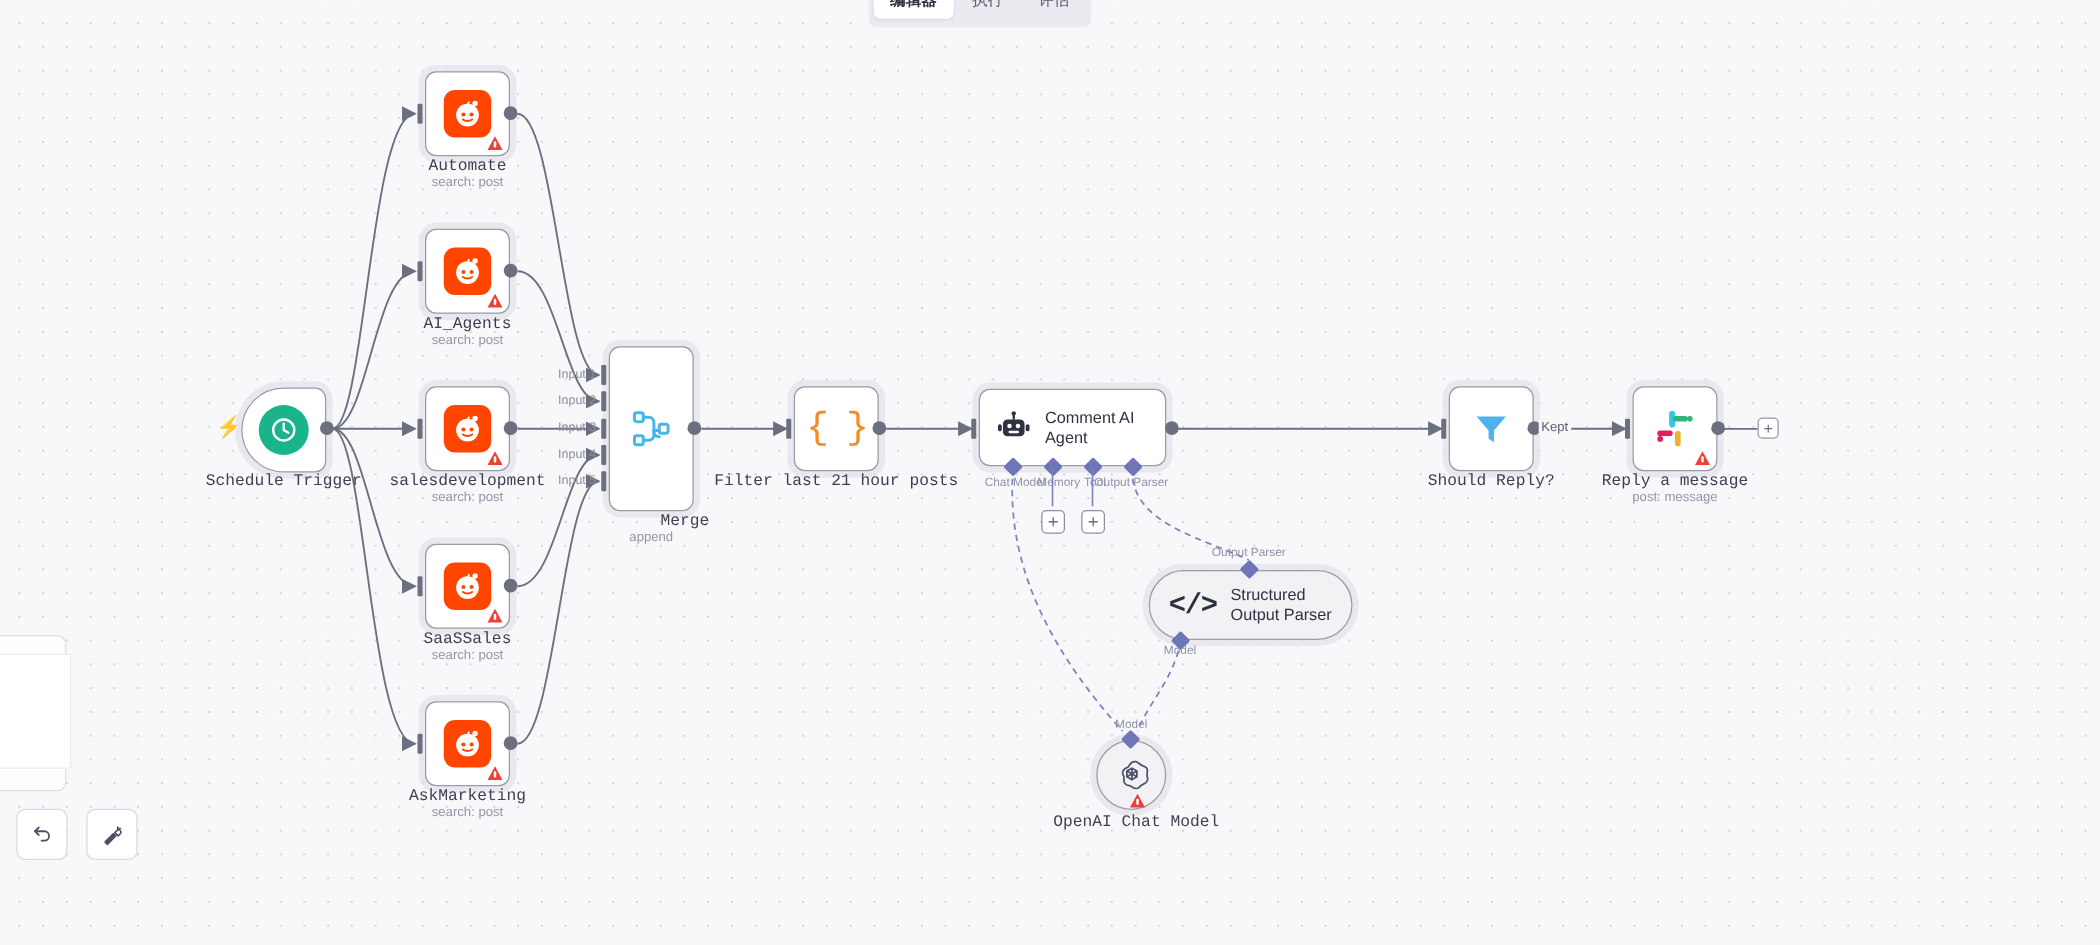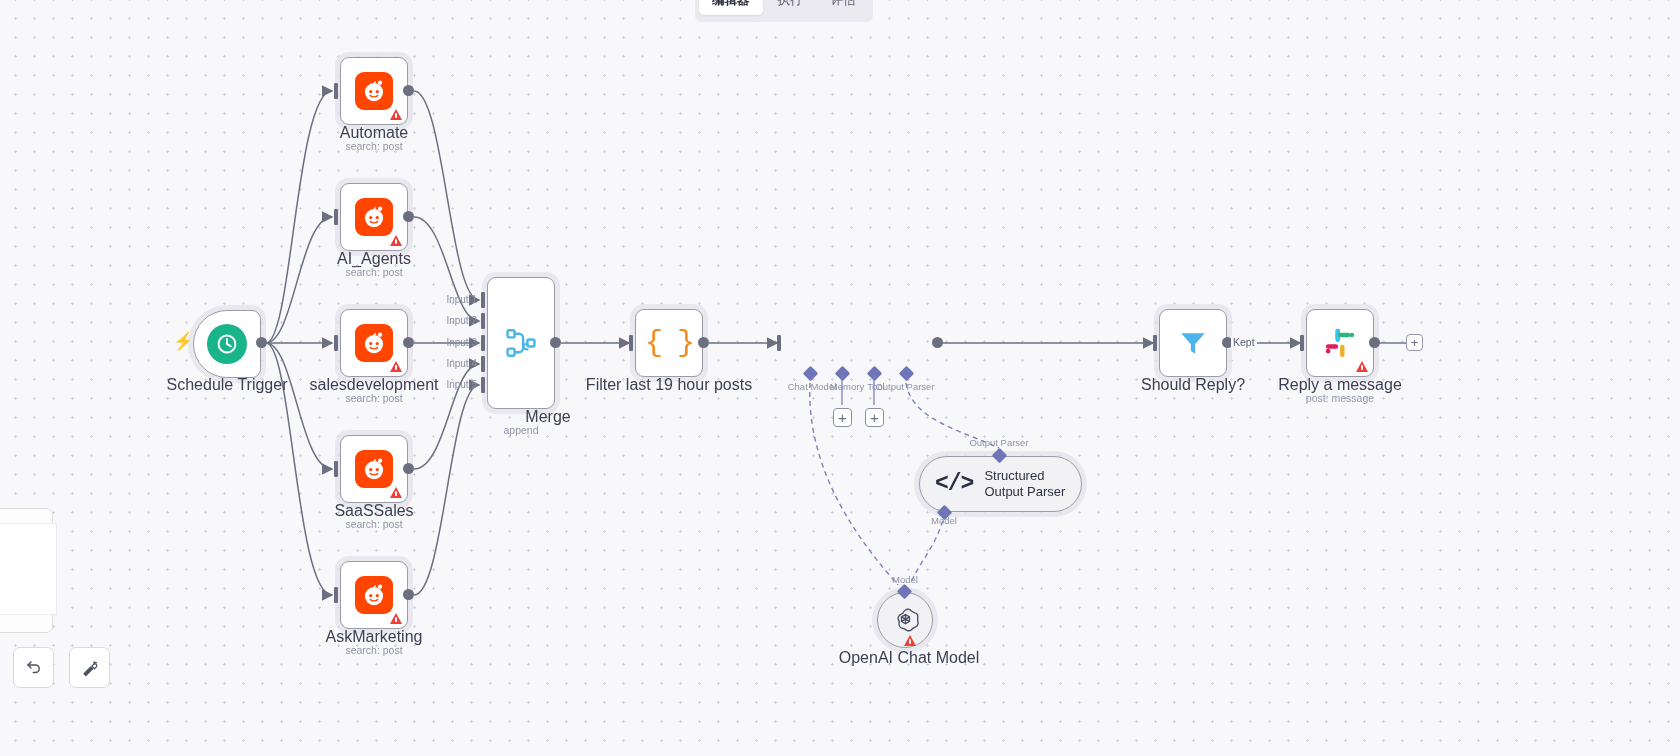--- a/index.html
+++ b/index.html
@@ -48,25 +48,26 @@
     padding-left: 15px; gap: 11px;
   }
   .node.circle {
     width: 56px; height: 56px; border-radius: 50%;
     background: #f2f2f5;
   }
 
   .node-label {
     position: absolute;
     text-align: left;
-    font-size: 16px;
+    font-size: 13px;
     color: #3b3f52;
     white-space: nowrap;
     transform: translateX(-50%);
     line-height: 15px;
+    font-family: Liberation Mono, monospace;
   }
   .node-sub {
     position: absolute;
     text-align: center;
     font-size: 10.5px;
     color: #9295a6;
     white-space: nowrap;
     transform: translateX(-50%);
   }
   .inner-title {
@@ -338,22 +339,37 @@
   <div class="bar-in" style="left:481px; top:377px;"></div>
   <div class="dot-out" style="left:550px; top:337px;"></div>
   <div class="node-label" style="left:548px; top:409px;">Merge</div>
   <div class="node-sub" style="left:521px; top:424px;">append</div>
 
   <div class="node square" style="left:635px; top:309px;">
     <div class="braces">{&nbsp;}</div>
   </div>
   <div class="bar-in" style="left:629px; top:335px;"></div>
   <div class="dot-out" style="left:698px; top:337px;"></div>
-  <div class="node-label" style="left:669px; top:377px;">Filter last 19 hour posts</div>
-
+  <div class="node-label" style="left:669px; top:377px;">Filter last 21 hour posts</div>
+
+  <div class="node agent" style="left:783px; top:311px;">
+    <div class="icon">
+      <svg width="28" height="28" viewBox="0 0 24 24" fill="#2f3242">
+        <rect x="4.6" y="6.5" width="14.8" height="11.5" rx="3"></rect>
+        <rect x="1.2" y="9.8" width="2.6" height="4.8" rx="1.3"></rect>
+        <rect x="20.2" y="9.8" width="2.6" height="4.8" rx="1.3"></rect>
+        <rect x="11.2" y="2.6" width="1.6" height="4" rx="0.8"></rect>
+        <circle cx="12" cy="2.3" r="1.5"></circle>
+        <circle cx="9.1" cy="11" r="1.55" fill="#fff"></circle>
+        <circle cx="14.9" cy="11" r="1.55" fill="#fff"></circle>
+        <rect x="8.4" y="14.2" width="7.2" height="1.7" rx="0.85" fill="#fff"></rect>
+      </svg>
+    </div>
+    <div class="inner-title">Comment AI Agent</div>
+  </div>
   <div class="bar-in" style="left:777px; top:335px;"></div>
   <div class="dot-out" style="left:932px; top:337px;"></div>
 
   <div class="diamond" style="left:805px; top:368px;"></div>
   <div class="diamond" style="left:837px; top:368px;"></div>
   <div class="diamond" style="left:869px; top:368px;"></div>
   <div class="diamond" style="left:901px; top:368px;"></div>
   <div class="endpoint-label" style="left:812px; top:381px;">Chat Model</div>
   <div class="endpoint-label" style="left:847px; top:381px;">Memory</div>
   <div class="endpoint-label" style="left:876px; top:381px;">Tool</div>

